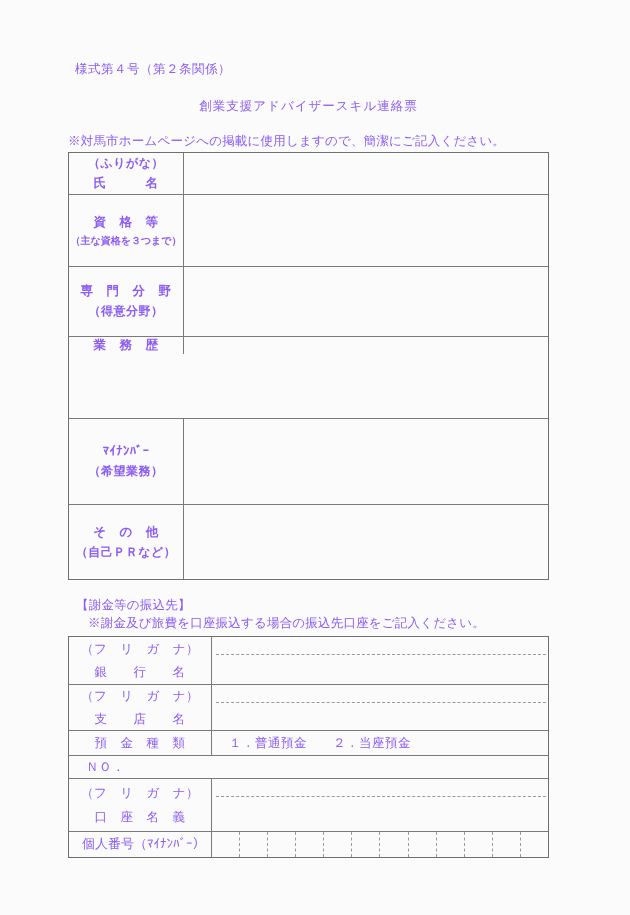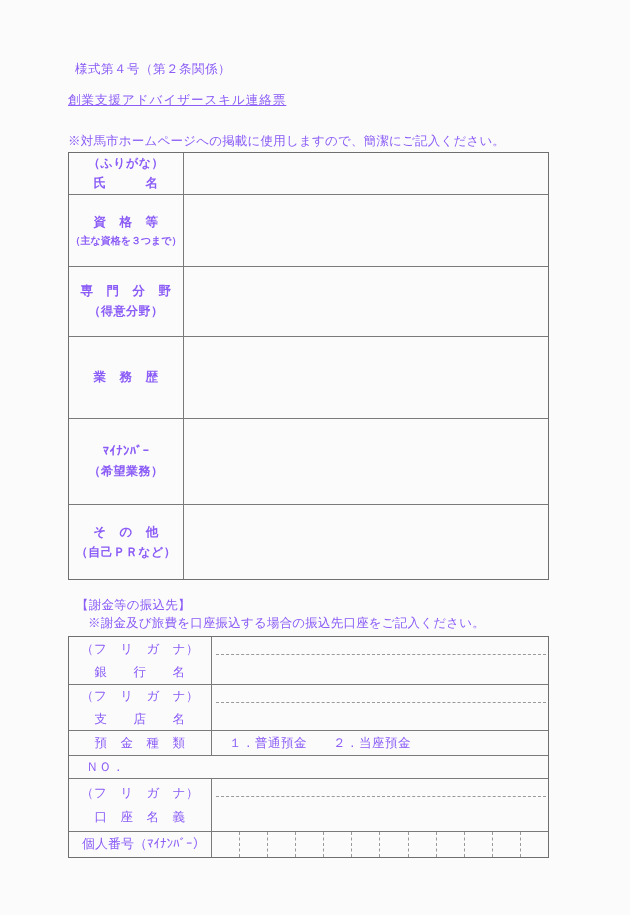--- a/index.html
+++ b/index.html
@@ -11,41 +11,41 @@
     font-family: "Liberation Serif", "DejaVu Serif", serif;
     color: #8b5cf6;
     overflow: hidden;
     margin: 0 auto;
   }
   .form-number {
     position: absolute; left: 75px; top: 61px;
     font-size: 12.5px; letter-spacing: 0.5px;
   }
   .doc-title {
-    position: absolute; left: 68px; top: 92px; width: 481px;
-    font-size: 12.5px; letter-spacing: 1px; text-decoration: underline;
+    position: absolute; left: 68px; top: 98px; width: 481px;
+    text-align: center; font-size: 12.5px; letter-spacing: 1px;
   }
   .note-1 {
     position: absolute; left: 68px; top: 133px;
     font-size: 12.5px; letter-spacing: 0.2px;
   }
   
   .table1 {
     position: absolute; left: 68px; top: 152px;
     width: 481px; height: 428px;
     border: 1.5px solid #6f6f6f;
     box-sizing: border-box;
     display: flex; flex-direction: column;
   }
   .t-row { display: flex; box-sizing: border-box; flex: none; }
   .t-row + .t-row { border-top: 1px solid #7a7a7a; }
   .t1-r1 { height: 41px; }
   .t1-r2 { height: 72px; }
   .t1-r3 { height: 70px; }
-  .t1-r4 { height: 82px; }
+  .t1-r4 { height: 82px; flex-direction: column; }
   .t1-r5 { height: 86px; }
   .t1-r6 { flex: 1 1 auto; }
   .t1-label {
     width: 115px; box-sizing: border-box;
     border-right: 1px solid #7a7a7a;
     display: flex; flex-direction: column;
     align-items: center; justify-content: center;
     gap: 3px; text-align: center;
     font-size: 12.5px; letter-spacing: 0.5px;
     line-height: 1.35;

